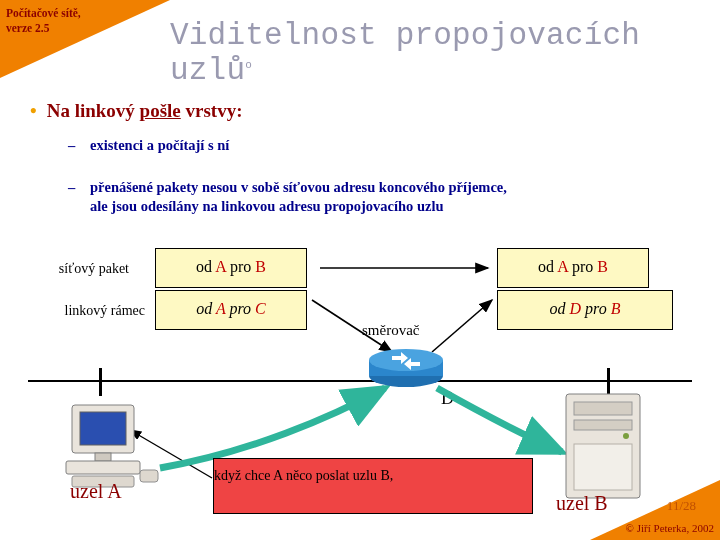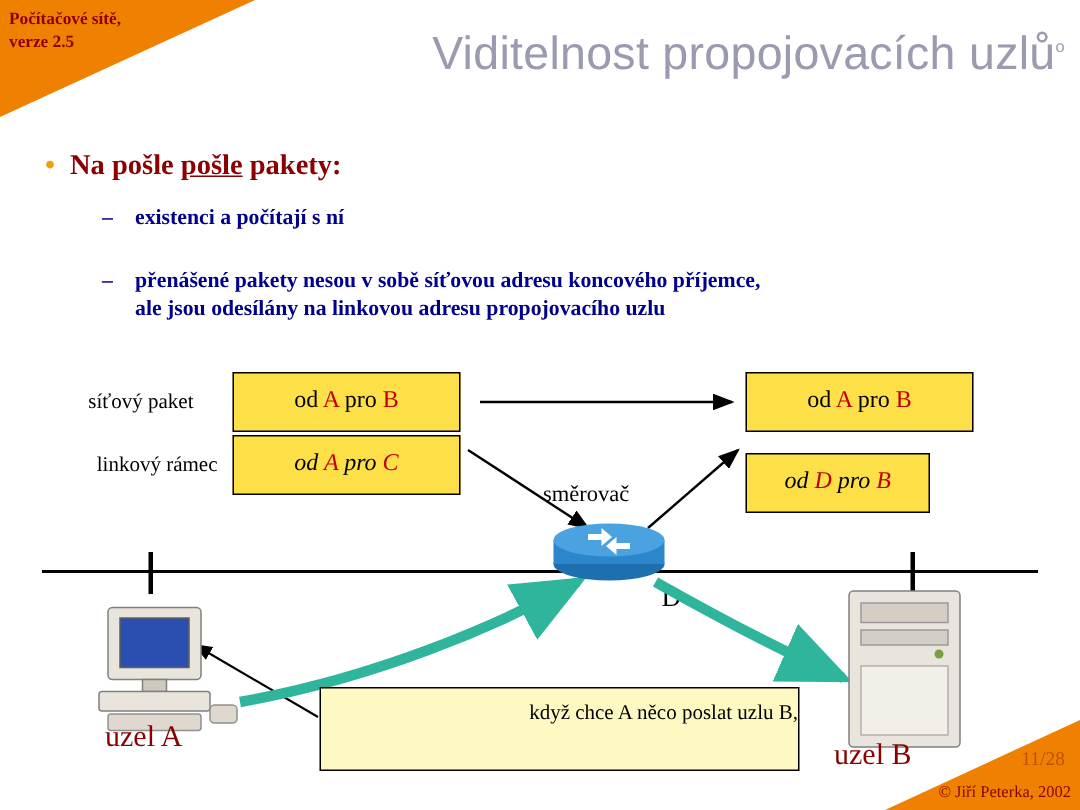--- a/index.html
+++ b/index.html
@@ -45,22 +45,22 @@
     color: #8b0000;
     line-height: 15px;
     width: 120px;
   }
 
   
   .title {
     position: absolute;
     left: 170px; top: 18px;
     width: 540px;
-    text-align: right;
-    font-family: Liberation Sans, sans-serif;
+    text-align: left;
+    font-family: Liberation Mono, monospace;
     font-size: 31px;
     color: #9a9ab0;
     letter-spacing: 0.2px;
   }
   .title-sup {
     font-size: 11px;
     vertical-align: super;
   }
 
   
@@ -95,21 +95,21 @@
   
   .lbl-right {
     position: absolute;
     font-size: 14px;
     color: #000000;
     text-align: right;
   }
   .pkt-box {
     position: absolute;
     border: 1px solid #000000;
-    background: #fde047;
+    background: #fef9c3;
     font-size: 16px;
     text-align: center;
     box-sizing: border-box;
     line-height: 36px;
   }
   .pkt-box .red { color: #c00000; }
   .pkt-italic { font-style: italic; }
 
   
   .plain {
@@ -127,23 +127,23 @@
     font-size: 18px;
     color: #000000;
   }
 
   
   .note-box {
     position: absolute;
     left: 213px; top: 458px;
     width: 320px; height: 56px;
     border: 1px solid #000000;
-    background: #fef9c3;
+    background: #ef4444;
     font-size: 14px;
-    text-align: right;
+    text-align: left;
     padding-top: 7px;
     box-sizing: border-box;
     line-height: 19px;
   }
 
   
   .bus {
     position: absolute;
     left: 28px; top: 380px;
     width: 664px; height: 2px;
@@ -164,21 +164,21 @@
   }
   .corner-br .tri {
     position: absolute;
     right: 0; bottom: 0;
     width: 0; height: 0;
     border-right: 130px solid #f08000;
     border-top: 60px solid transparent;
   }
   .pagenum {
     position: absolute;
-    right: 10px; bottom: 26px;
+    right: 24px; bottom: 26px;
     font-size: 13px;
     color: #c05000;
   }
   .copyright {
     position: absolute;
     right: 6px; bottom: 6px;
     font-size: 11px;
     color: #8b0000;
   }
 
@@ -200,21 +200,21 @@
       <div>Počítačové sítě,</div>
       <div>verze 2.5</div>
     </div>
   </div>
 
   <div class="title">
     <span>Viditelnost propojovacích uzlů</span><span class="title-sup">o</span>
   </div>
 
   <div class="bullet1">
-    <span class="dot">•</span><span>Na pošle </span><u>pošle</u><span> pakety:</span>
+    <span class="dot">•</span><span>Na linkový </span><u>pošle</u><span> vrstvy:</span>
   </div>
 
   <div class="subbullet sb1">
     <span class="dash">–</span>
     <div>existenci a počítají s ní</div>
   </div>
   <div class="subbullet sb2">
     <span class="dash">–</span>
     <div>přenášené pakety nesou v sobě síťovou adresu koncového příjemce,</div>
     <div>ale jsou odesílány na linkovou adresu propojovacího uzlu</div>
@@ -226,21 +226,21 @@
   <div class="pkt-box" style="left:155px; top:248px; width:152px; height:40px;">
     <span>od </span><span class="red">A</span><span> pro </span><span class="red">B</span>
   </div>
   <div class="pkt-box pkt-italic" style="left:155px; top:290px; width:152px; height:40px;">
     <span>od </span><span class="red">A</span><span> pro </span><span class="red">C</span>
   </div>
 
   <div class="pkt-box" style="left:497px; top:248px; width:152px; height:40px;">
     <span>od </span><span class="red">A</span><span> pro </span><span class="red">B</span>
   </div>
-  <div class="pkt-box pkt-italic" style="left:497px; top:302px; width:123px; height:40px;">
+  <div class="pkt-box pkt-italic" style="left:497px; top:290px; width:176px; height:40px;">
     <span>od </span><span class="red">D</span><span> pro </span><span class="red">B</span>
   </div>
 
   <div class="plain" style="left:362px; top:322px;">směrovač</div>
 
   <div class="cd-label" style="left:365px; top:388px;">C</div>
   <div class="cd-label" style="left:441px; top:388px;">D</div>
 
   <div class="bus"></div>
   <div class="stub" style="left:99px; top:368px; height:28px;"></div>

